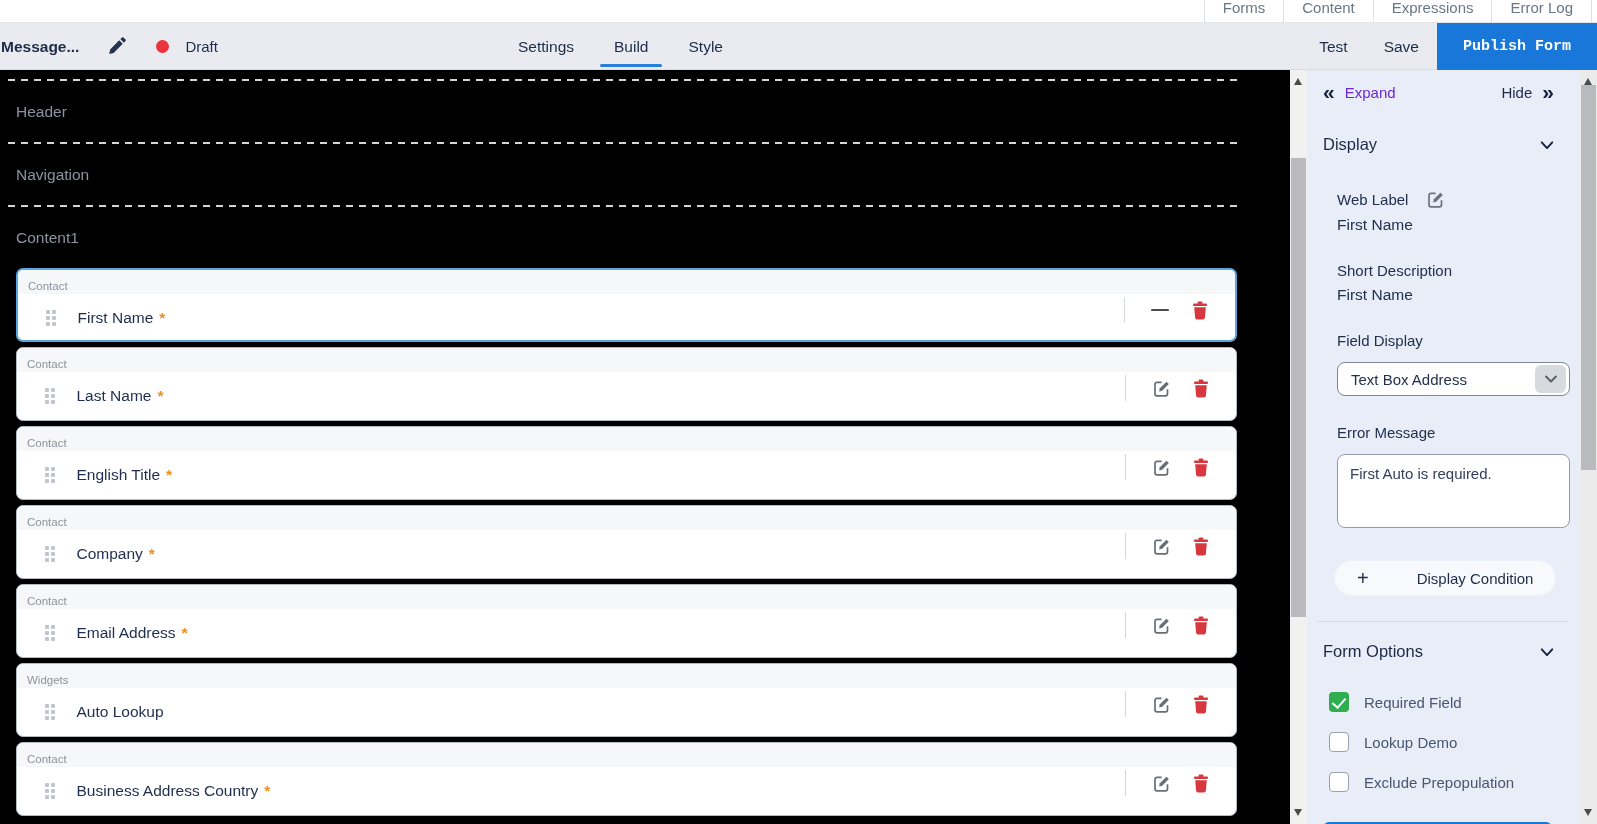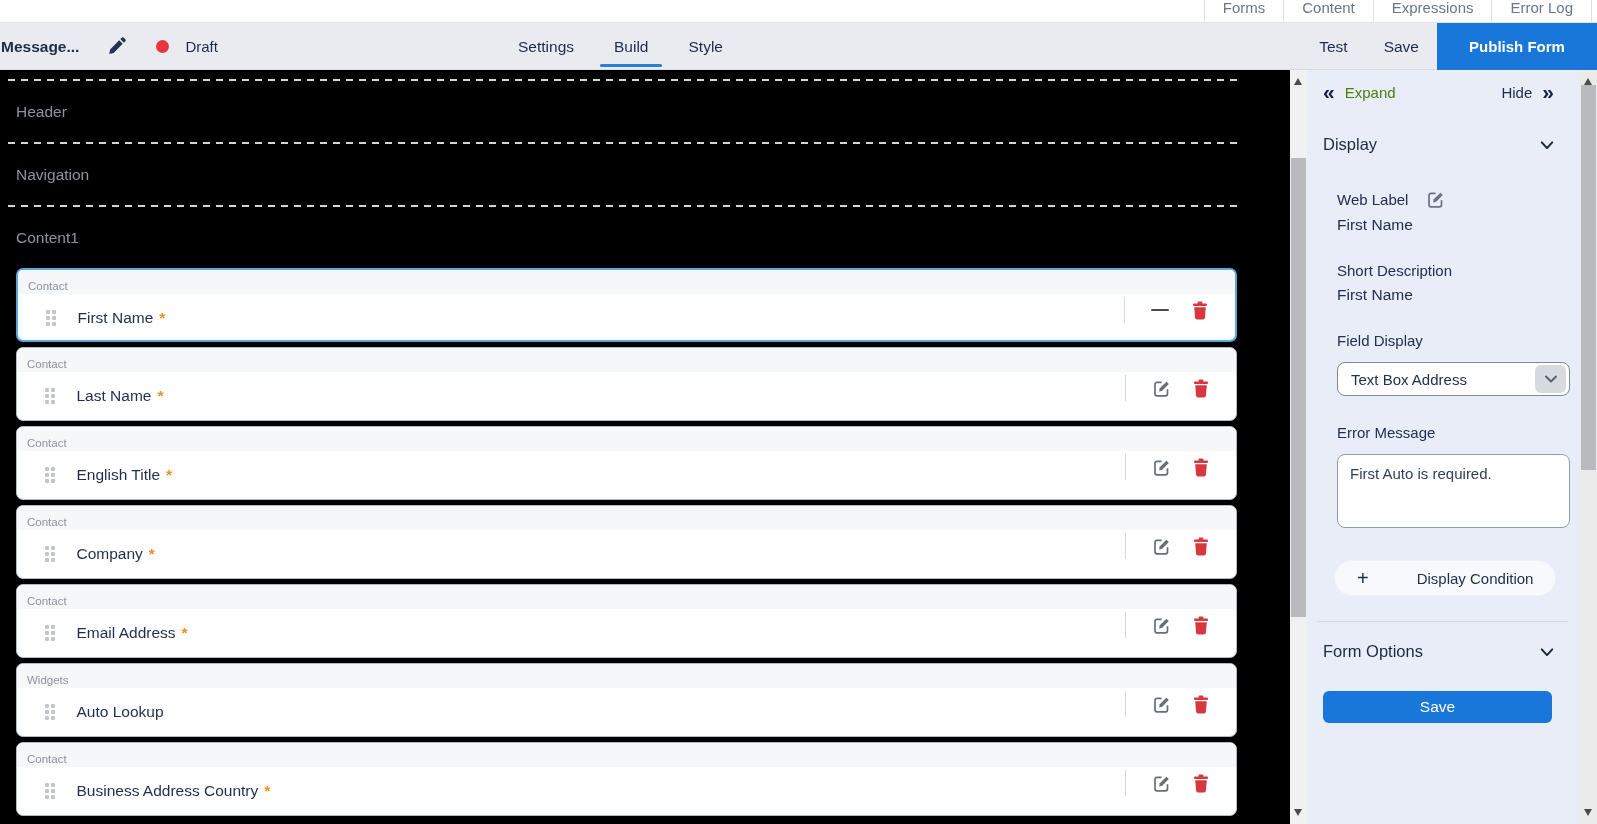--- a/index.html
+++ b/index.html
@@ -19,21 +19,21 @@
   .form-name { font-size:15.5px; font-weight:600; color:#1e2c49; margin-left:1px; }
   .pencil-btn { margin-left:28px; cursor:pointer; display:flex; }
   .draft-wrap { display:flex; align-items:center; margin-left:30px; }
   .draft-dot { width:13px; height:13px; border-radius:50%; background:#e8353d; }
   .draft-label { font-size:15px; color:#1e2c49; margin-left:16px; }
   .tb-tabs { position:absolute; left:498px; top:0; height:47px; display:flex; }
   .tb-tab { position:relative; height:47px; display:flex; align-items:center; padding:0 20px; font-size:15.5px; color:#1e2c49; cursor:pointer; }
   .tb-tab.active::after { content:""; position:absolute; left:6px; right:6px; bottom:3px; height:3px; border-radius:2px; background:#2680da; }
   .tb-right { position:absolute; right:160px; top:0; height:47px; display:flex; align-items:center; }
   .tb-action { font-size:15.5px; color:#1e2c49; padding:0 18px; cursor:pointer; }
-  .publish-btn { position:absolute; right:0; top:0; width:160px; height:47px; background:#1877d8; color:#fff; font-size:15px; font-weight:600; border:none; cursor:pointer; display:flex; align-items:center; justify-content:center; }
+  .publish-btn { position:absolute; right:0; top:0; width:160px; height:47px; background:#1877d8; color:#fff; font-size:15px; font-weight:600; border:none; cursor:pointer; display:flex; align-items:center; justify-content:center;font-family:Liberation Mono, monospace; }
 
   
   .workspace { position:absolute; top:70px; left:0; width:1597px; height:754px; }
   .canvas { position:absolute; left:0; top:0; width:1290px; height:754px; background:#000000; overflow:hidden; }
   .dashed { height:2px; margin:0 52px 0 8px;
     background-image:repeating-linear-gradient(90deg,#d2d5da 0 7px,transparent 7px 13px); }
   .dashed.first { margin-top:9px; }
   .section-label { font-size:15.5px; color:#8d939e; margin:22px 0 21px 16px; }
   .content-label { font-size:15.5px; color:#8d939e; margin:22px 0 21px 16px; }
 
@@ -61,21 +61,21 @@
   .right .scroll-thumb { top:15px; height:385px; }
   .scroll-arrow { position:absolute; left:4px; width:0; height:0; border-left:4.5px solid transparent; border-right:4.5px solid transparent; }
   .scroll-arrow.up { top:8px; border-bottom:7px solid #4b4b4b; }
   .scroll-arrow.down { bottom:8px; border-top:7px solid #4b4b4b; }
 
   
   .panel { position:absolute; left:1307px; top:0; width:273px; height:754px; background:#e9edf7; padding:10px 24px 0 12px; }
   .panel-top { display:flex; justify-content:space-between; align-items:center; padding:2px 2px 0 4px; }
   .panel-top .side { display:flex; align-items:center; cursor:pointer; }
   .guillemet { font-size:21px; font-weight:700; color:#16233f; line-height:20px; }
-  .expand-label { font-size:15px; color:#4d7c0f; margin-left:10px; }
+  .expand-label { font-size:15px; color:#6d28d9; margin-left:10px; }
   .hide-label { font-size:15px; color:#1e2c49; margin-right:10px; }
   .section-head { display:flex; justify-content:space-between; align-items:center; margin:33px 2px 0 4px; cursor:pointer; }
   .section-head .title { font-size:16.5px; color:#1b2945; font-weight:500; }
   .chev { width:14px; height:14px; display:flex; }
   .panel-field { margin-left:18px; }
   .fld-label { font-size:15px; font-weight:500; color:#22304e; }
   .fld-value { font-size:15.5px; color:#22304e; margin-top:7px; }
   .weblabel-row { display:flex; align-items:center; margin-top:36px; }
   .weblabel-row .edit-ic { margin-left:18px; cursor:pointer; display:flex; }
   .mt28 { margin-top:28px; }
@@ -466,20 +466,36 @@
 
       <div class="section-head" style="margin-top:20px;">
         <span class="title">Form Options</span>
         <span class="chev">
           <svg width="16" height="14" viewBox="0 0 16 14">
               <polyline points="2,4 8,10.5 14,4" fill="none" stroke="#16233f" stroke-width="2.2" stroke-linecap="round" stroke-linejoin="round"></polyline>
             </svg>
         </span>
       </div>
 
+      <div id="checkbox-list">
+  <div class="checkbox-row">
+    <span class="cbx checked"></span>
+    <span class="cbx-label">Required Field</span>
+  </div>
+
+  <div class="checkbox-row">
+    <span class="cbx unchecked"></span>
+    <span class="cbx-label">Lookup Demo</span>
+  </div>
+
+  <div class="checkbox-row">
+    <span class="cbx unchecked"></span>
+    <span class="cbx-label">Exclude Prepopulation</span>
+  </div>
+</div>
 
       <button class="panel-save">Save</button>
     </div>
 
     <div class="vscroll right">
       <div class="scroll-arrow up"></div>
       <div class="scroll-thumb"></div>
       <div class="scroll-arrow down"></div>
     </div>
 

